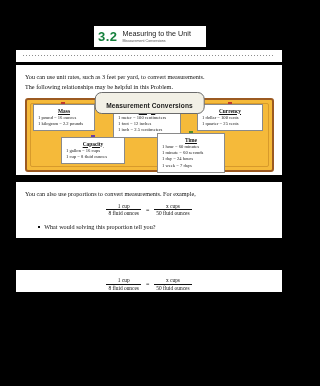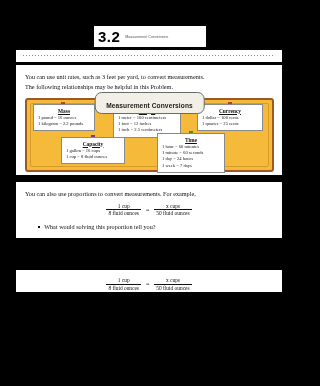--- a/index.html
+++ b/index.html
@@ -23,23 +23,23 @@
     width: 112px;
     height: 21px;
     background: #ffffff;
     display: flex;
     align-items: center;
     padding-left: 4px;
     box-sizing: border-box;
   }
   .chapter-num {
     font-family: "Liberation Sans", sans-serif;
-    font-size: 15px;
+    font-size: 13px;
     font-weight: bold;
-    color: #000000;
+    color: #15803d;
     letter-spacing: 0.5px;
     line-height: 1;
     margin-right: 5px;
   }
   .title-text-wrap {
     display: flex;
     flex-direction: column;
     justify-content: center;
   }
   .title-main {
@@ -248,20 +248,21 @@
     line-height: 1.3;
     white-space: nowrap;
   }
 </style>
 </head>
 <body>
 
 <div class="title-banner">
   <div class="chapter-num">3.2</div>
   <div class="title-text-wrap">
+    <div class="title-main">Measuring to the Unit</div>
     <div class="title-sub">Measurement Conversions</div>
   </div>
 </div>
 
 <div class="rule-strip">
   <div class="dots"></div>
 </div>
 
 <div class="panel panel-a">
   <div class="body-line">You can use unit rates, such as 3 feet per yard, to convert measurements.</div>

